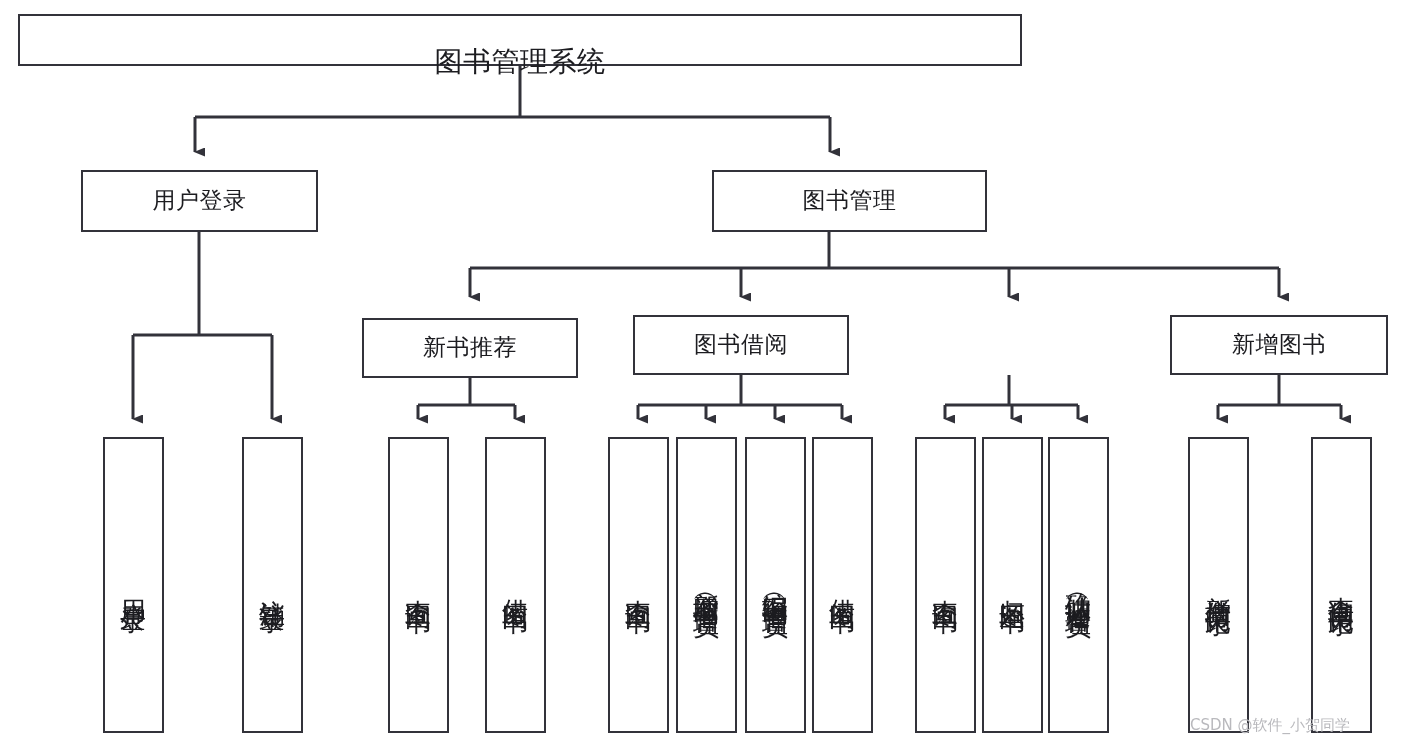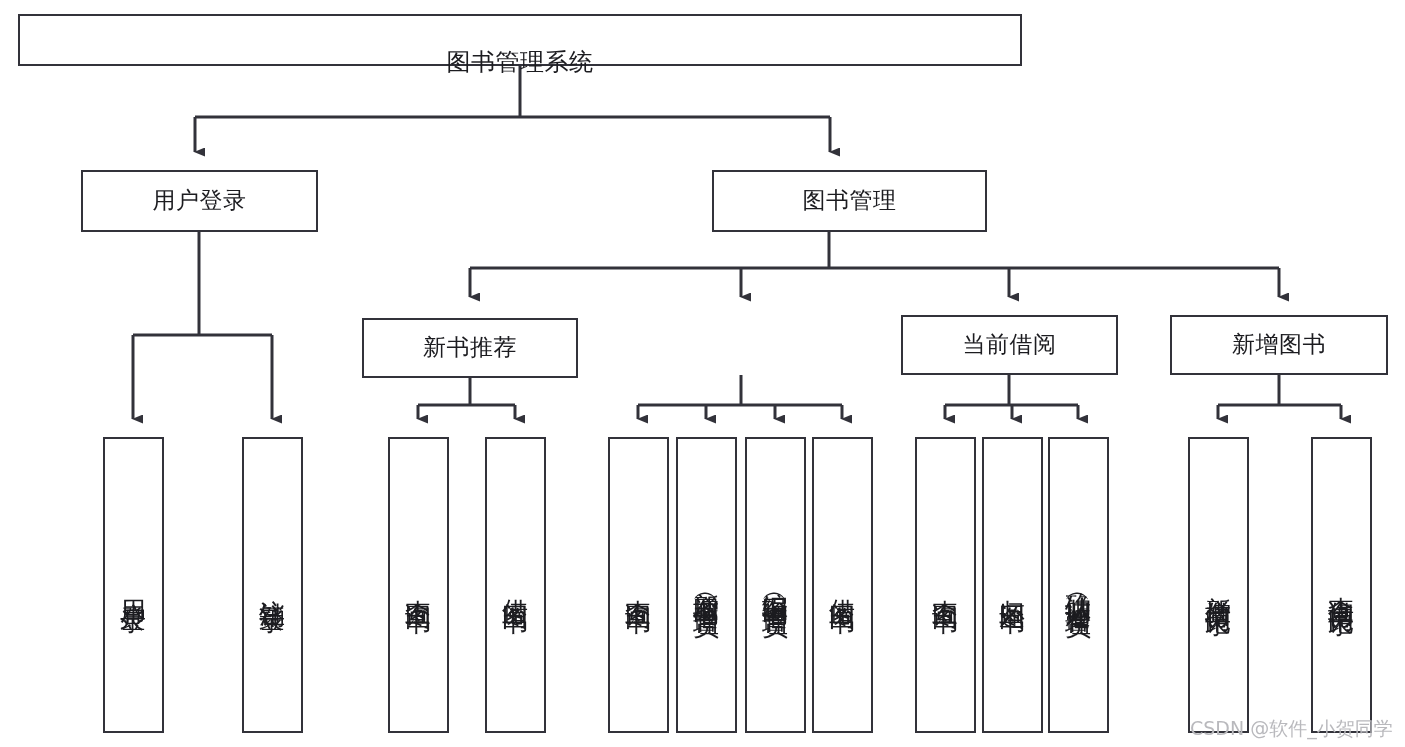--- a/index.html
+++ b/index.html
@@ -39,40 +39,40 @@
     color: #1c1c20;
     text-align: center;
     line-height: 1.18;
     white-space: nowrap;
   }
   .node.horiz .label {
     font-size: 23px;
     letter-spacing: 0.5px;
   }
   .node.root .label {
-    font-size: 24px;
+    font-size: 28px;
     letter-spacing: 0.5px;
     margin-top: 44px;
   }
   .node.vert {
     align-items: center;
     justify-content: center;
   }
   .node.vert .label {
     writing-mode: vertical-rl;
     text-orientation: upright;
     font-size: 26px;
     line-height: 1.08;
     letter-spacing: 3px;
     max-height: 100%;
   }
   .watermark {
     position: absolute;
     color: #b9b9bd;
-    font-size: 19px;
+    font-size: 15px;
     white-space: nowrap;
     z-index: 5;
     font-family: "DejaVu Sans", "Liberation Sans", sans-serif;
   }
 </style>
 </head>
 <body>
 
 <div id="canvas">
 
@@ -133,22 +133,22 @@
   <div class="node horiz" style="left: 81px; top: 170px; width: 237px; height: 62px;">
     <span class="label">用户登录</span>
   </div>
   <div class="node horiz" style="left: 712px; top: 170px; width: 275px; height: 62px;">
     <span class="label">图书管理</span>
   </div>
 
   <div class="node horiz" style="left: 362px; top: 318px; width: 216px; height: 60px;">
     <span class="label">新书推荐</span>
   </div>
-  <div class="node horiz" style="left: 901px; top: 315px; width: 217px; height: 60px;">
-    <span class="label">当前借阅</span>
+  <div class="node horiz" style="left: 633px; top: 315px; width: 216px; height: 60px;">
+    <span class="label">图书借阅</span>
   </div>
   <div class="node horiz" style="left: 1170px; top: 315px; width: 218px; height: 60px;">
     <span class="label">新增图书</span>
   </div>
 
   <div class="node vert" style="left: 103px; top: 437px; width: 61px; height: 296px;">
     <span class="label">用户登录</span>
   </div>
   <div class="node vert" style="left: 242px; top: 437px; width: 61px; height: 296px;">
     <span class="label">注销登录</span>

